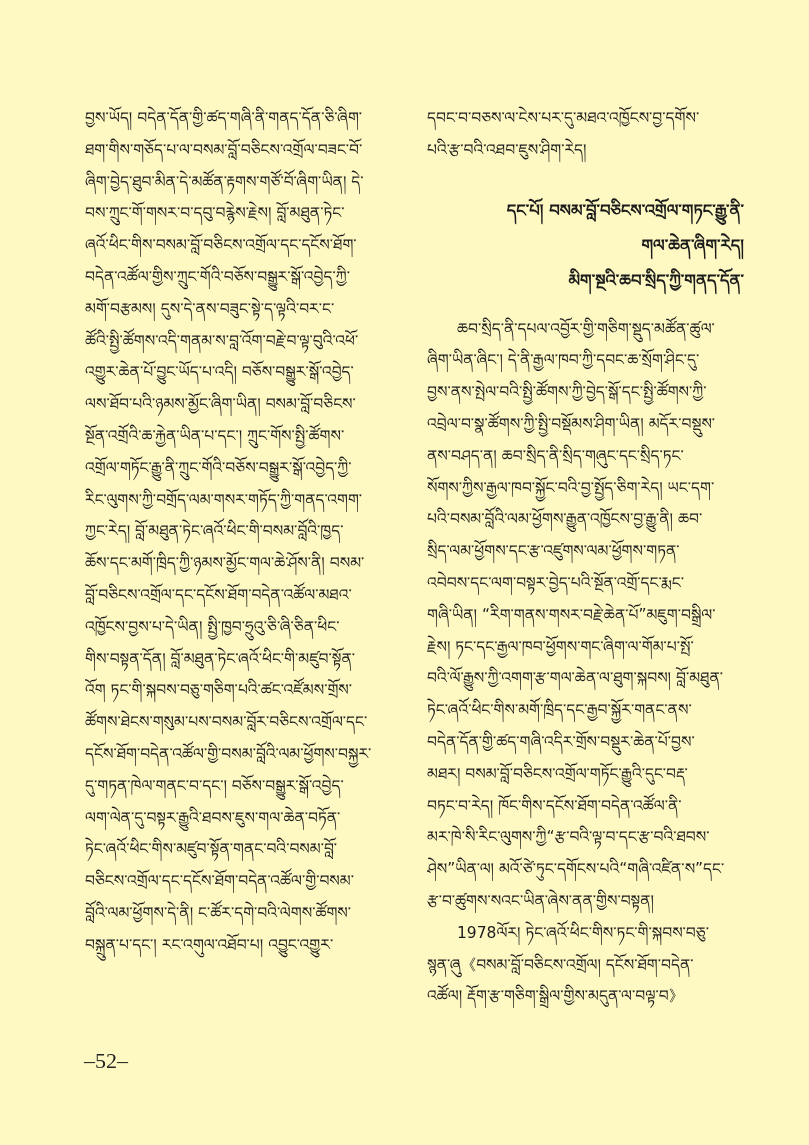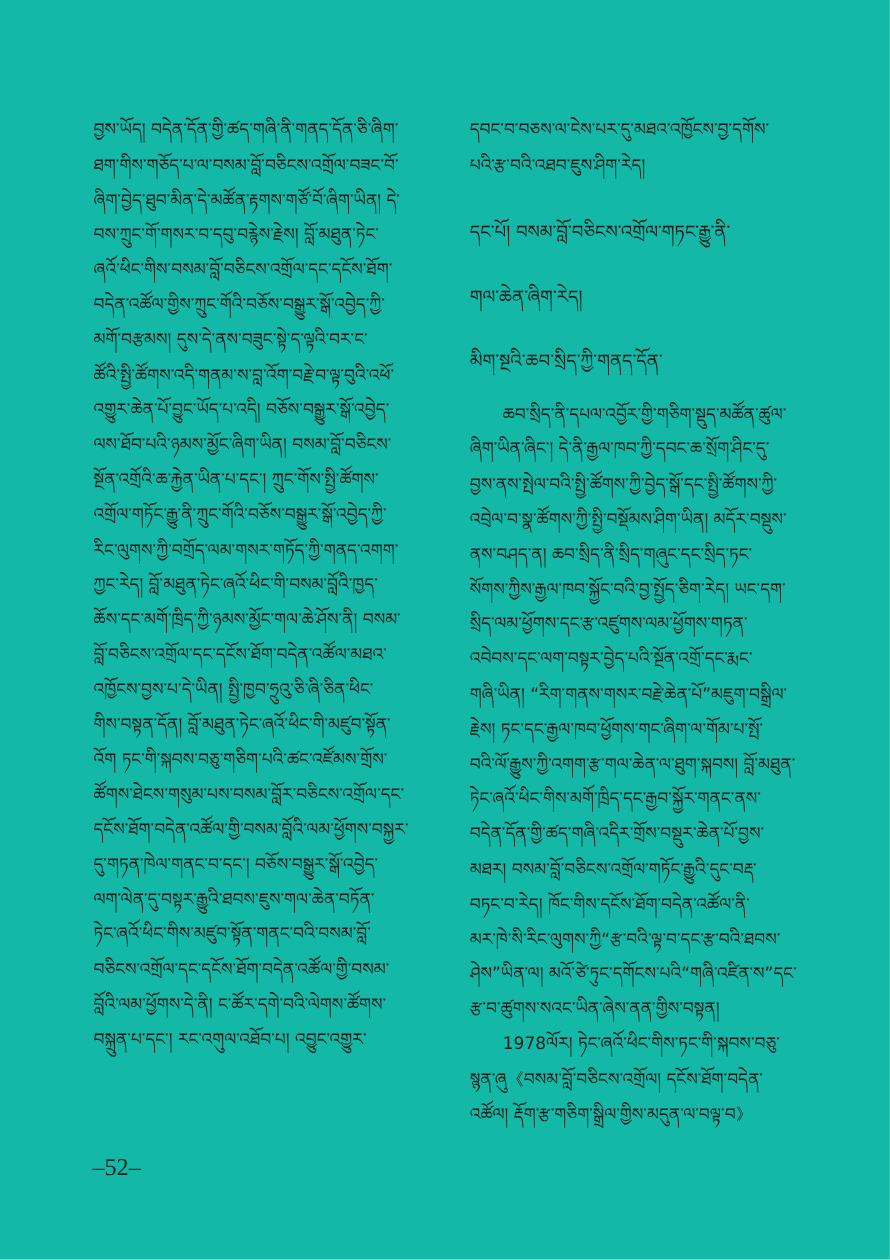--- a/index.html
+++ b/index.html
@@ -5,21 +5,21 @@
   html, body {
     margin: 0;
     padding: 0;
     background: #e8e8e8;
   }
   .page {
     position: relative;
     width: 809px;
     height: 1145px;
     margin: 0 auto;
-    background: #14b8a6;
+    background: #fef9c3;
     color: #1b1b1b;
     font-family: "DejaVu Sans", sans-serif;
     overflow: hidden;
   }
   .column {
     position: absolute;
     top: 103px;
     overflow: hidden;
   }
   .col-left  { left: 85px;  width: 316px; height: 940px; }
@@ -31,27 +31,26 @@
     white-space: nowrap;
     overflow: hidden;
     text-align: left;
   }
   .para .line:first-child { text-indent: 30px; }
   .heading-block {
     margin-top: 26px;
     margin-bottom: 16px;
   }
   .heading-block .line {
-    font-weight: normal;
+    font-weight: bold;
     font-size: 16.5px;
     line-height: 35px;
     height: 35px;
-    text-align: left;
+    text-align: right;
     text-indent: 0;
-    margin-top: 24px;
   }
   .page-number {
     position: absolute;
     left: 84px;
     top: 1048px;
     font-family: "Liberation Serif", "DejaVu Serif", serif;
     font-size: 22px;
     color: #222222;
   }
 </style>
@@ -104,20 +103,21 @@
         <div class="line">མིག་སྔའི་ཆབ་སྲིད་ཀྱི་གནད་དོན་</div>
       </div>
 
     <div class="para">
         <div class="line">ཆབ་སྲིད་ནི་དཔལ་འབྱོར་གྱི་གཅིག་སྡུད་མཚོན་ཚུལ་</div>
         <div class="line">ཞིག་ཡིན་ཞིང་། དེ་ནི་རྒྱལ་ཁབ་ཀྱི་དབང་ཆ་སྲོག་ཤིང་དུ་</div>
         <div class="line">བྱས་ནས་སྤེལ་བའི་སྤྱི་ཚོགས་ཀྱི་བྱེད་སྒོ་དང་སྤྱི་ཚོགས་ཀྱི་</div>
         <div class="line">འབྲེལ་བ་སྣ་ཚོགས་ཀྱི་སྤྱི་བསྡོམས་ཤིག་ཡིན། མདོར་བསྡུས་</div>
         <div class="line">ནས་བཤད་ན། ཆབ་སྲིད་ནི་སྲིད་གཞུང་དང་སྲིད་ཏང་</div>
         <div class="line">སོགས་ཀྱིས་རྒྱལ་ཁབ་སྐྱོང་བའི་བྱ་སྤྱོད་ཅིག་རེད། ཡང་དག་</div>
+        <div class="line">པའི་བསམ་བློའི་ལམ་ཕྱོགས་རྒྱུན་འཁྱོངས་བྱ་རྒྱུ་ནི། ཆབ་</div>
         <div class="line">སྲིད་ལམ་ཕྱོགས་དང་རྩ་འཛུགས་ལམ་ཕྱོགས་གཏན་</div>
         <div class="line">འབེབས་དང་ལག་བསྟར་བྱེད་པའི་སྔོན་འགྲོ་དང་རྨང་</div>
         <div class="line">གཞི་ཡིན། “རིག་གནས་གསར་བརྗེ་ཆེན་པོ”མཇུག་བསྒྲིལ་</div>
         <div class="line">རྗེས། ཏང་དང་རྒྱལ་ཁབ་ཕྱོགས་གང་ཞིག་ལ་གོམ་པ་སྤོ་</div>
         <div class="line">བའི་ལོ་རྒྱུས་ཀྱི་འགག་རྩ་གལ་ཆེན་ལ་ཐུག་སྐབས། བློ་མཐུན་</div>
         <div class="line">ཏེང་ཞའོ་ཕིང་གིས་མགོ་ཁྲིད་དང་རྒྱབ་སྐྱོར་གནང་ནས་</div>
         <div class="line">བདེན་དོན་གྱི་ཚད་གཞི་འདིར་གྲོས་བསྡུར་ཆེན་པོ་བྱས་</div>
         <div class="line">མཐར། བསམ་བློ་བཅིངས་འགྲོལ་གཏོང་རྒྱུའི་དུང་བརྡ་</div>
         <div class="line">བཏང་བ་རེད། ཁོང་གིས་དངོས་ཐོག་བདེན་འཚོལ་ནི་</div>
         <div class="line">མར་ཁེ་སི་རིང་ལུགས་ཀྱི“རྩ་བའི་ལྟ་བ་དང་རྩ་བའི་ཐབས་</div>

